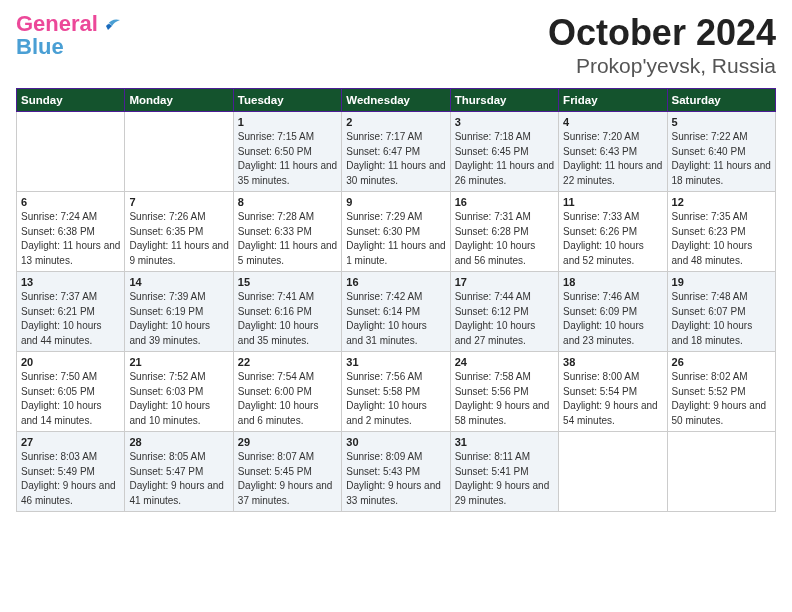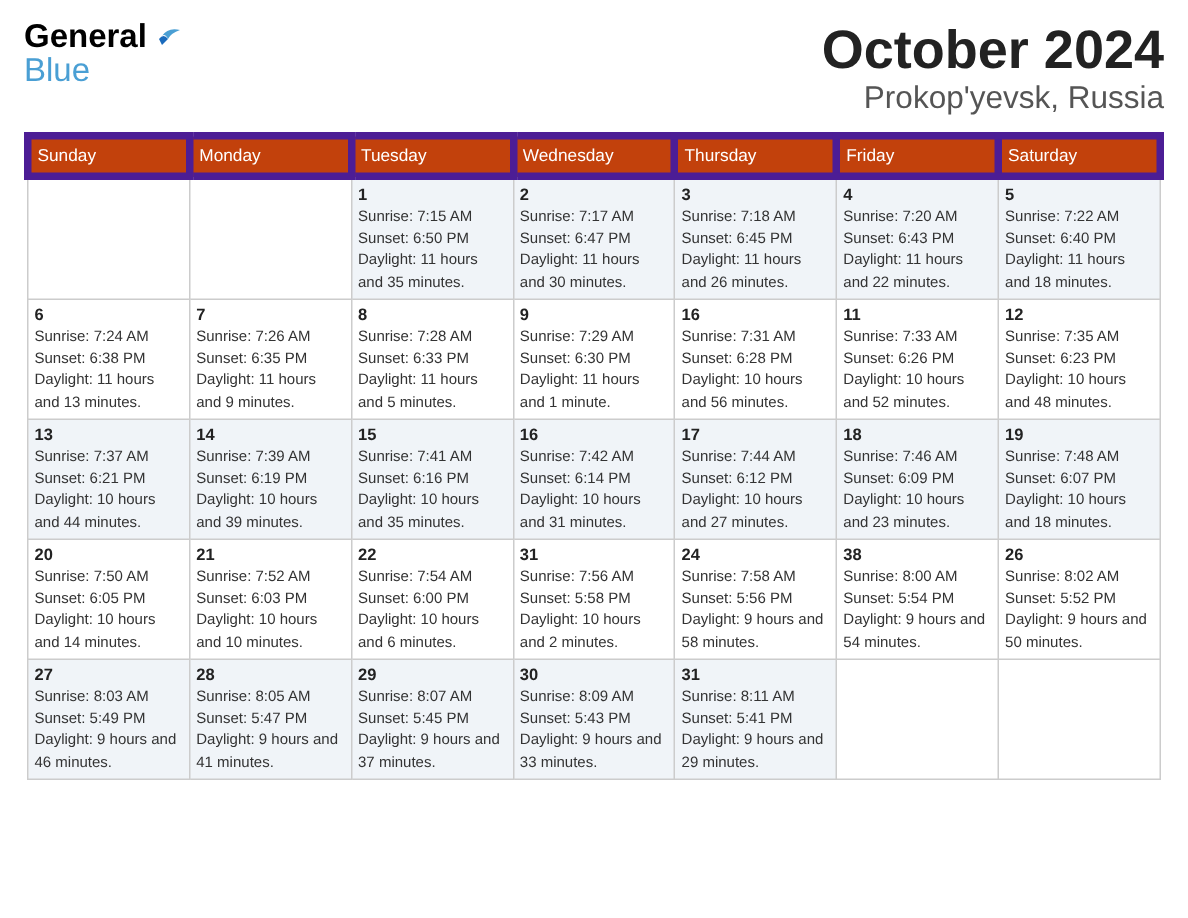--- a/index.html
+++ b/index.html
@@ -37,27 +37,27 @@
     .location {
       font-size: 21px;
       color: #555;
     }
     table {
       width: 100%;
       border-collapse: collapse;
       table-layout: fixed;
     }
     thead tr th {
-      background-color: #c2410c;
+      background-color: #14532d;
       color: #fff;
       font-size: 11.5px;
-      font-weight: normal;
+      font-weight: bold;
       padding: 5px 4px;
       text-align: left;
-      border: 5px solid #4c1d95;
+      border: 1px solid #4c1d95;
     }
     tbody tr td {
       vertical-align: top;
       font-size: 9.5px;
       color: #222;
       padding: 4px 4px 3px 4px;
       border: 1px solid #ccc;
       background: #fff;
       height: 74px;
     }
@@ -83,28 +83,28 @@
     }
   </style>
 </head>
 <body>
 
 <div class="container">
   <div class="header">
     <div class="logo">
       <div style="display:flex;align-items:center;gap:2px;">
         <div style="font-size:22px;font-weight:bold;color:#1a3a5c;line-height:1.1;">
-          <span style="color:#000000;">General</span>
+          <span style="color:#ec4899;">General</span>
         </div>
         <svg width="22" height="16" viewBox="0 0 22 16">
           <path d="M8 8 Q12 2 20 4 Q14 6 12 10 Q10 6 8 8Z" fill="#4a9fd4"></path>
           <path d="M6 10 Q9 6 12 10 Q10 12 8 14Z" fill="#1a6bbd"></path>
         </svg>
       </div>
-      <div style="font-size:22px;font-weight:normal;color:#4a9fd4;line-height:1;">Blue</div>
+      <div style="font-size:22px;font-weight:bold;color:#4a9fd4;line-height:1;">Blue</div>
     </div>
     <div class="title-block">
       <div class="month-title">October 2024</div>
       <div class="location">Prokop'yevsk, Russia</div>
     </div>
   </div>
 
   <table>
     <thead>
       <tr>

